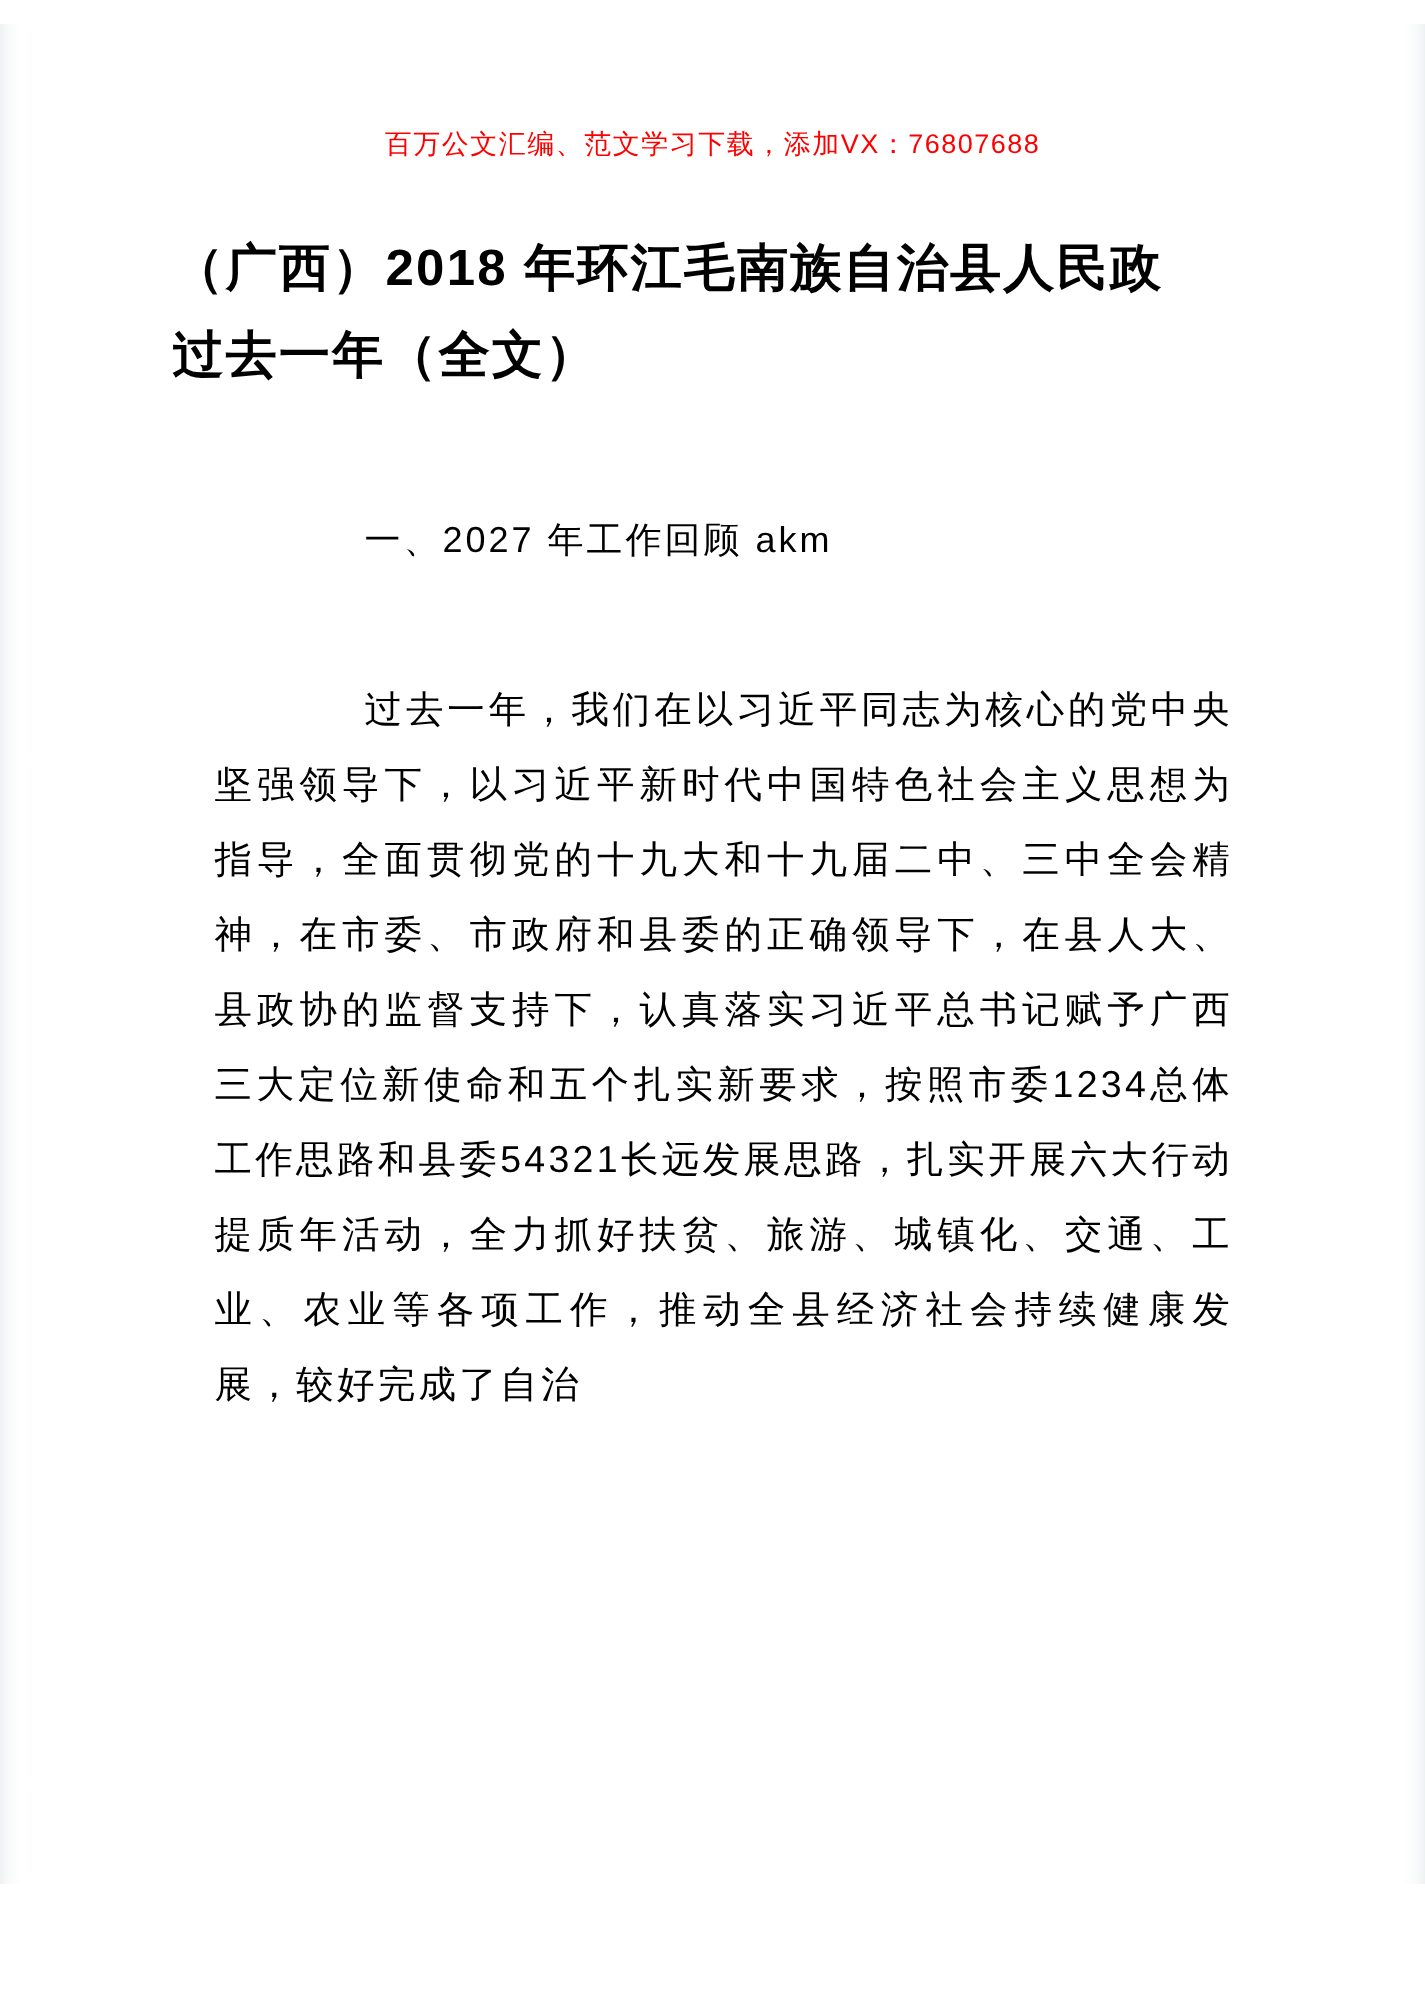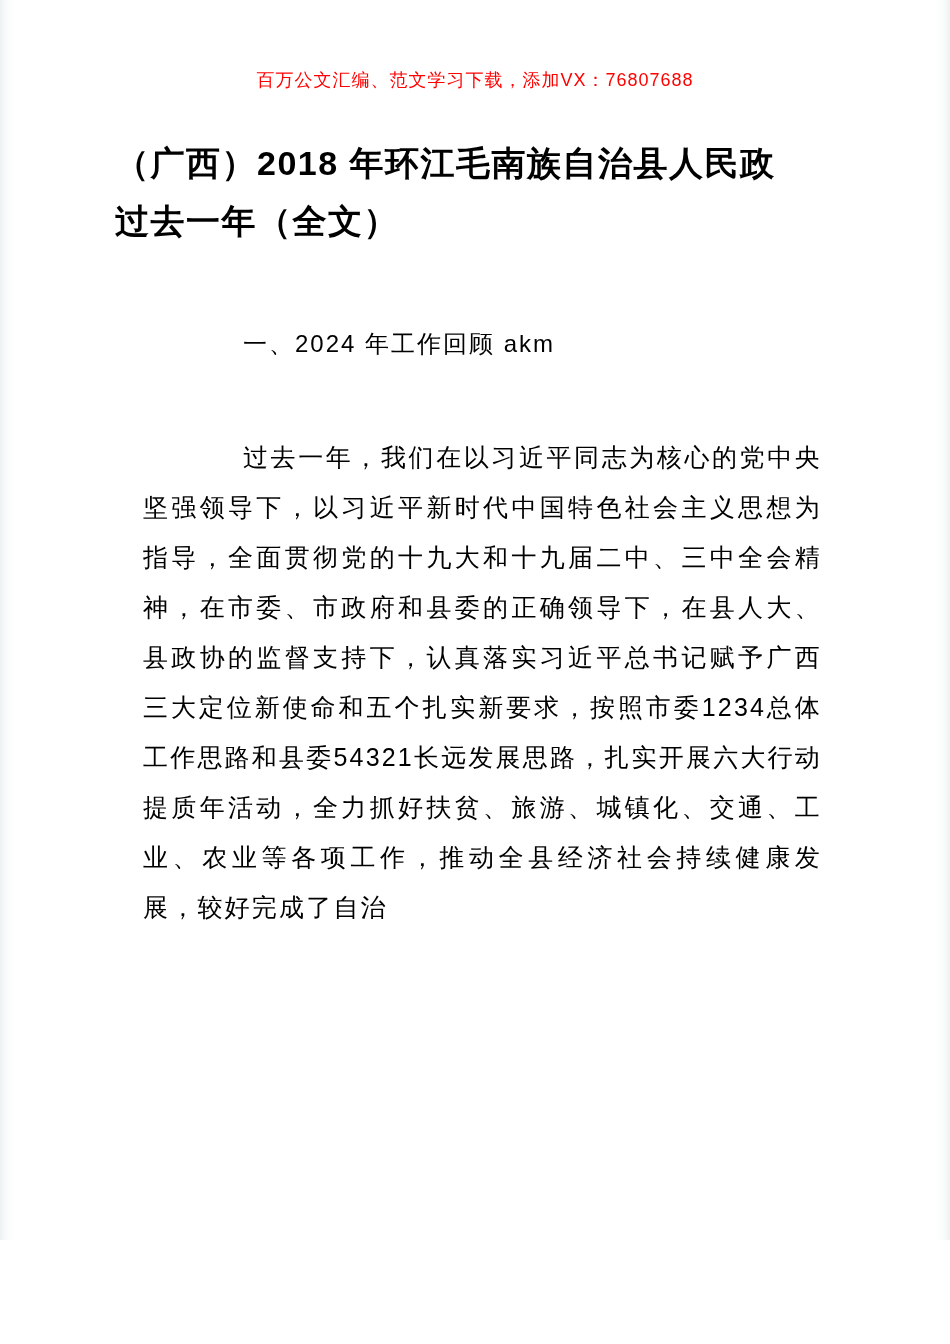--- a/index.html
+++ b/index.html
@@ -5,21 +5,21 @@
   html, body {
     margin: 0;
     padding: 0;
     background: #ffffff;
     font-family: "Liberation Sans", "DejaVu Sans", sans-serif;
   }
   .page {
     position: relative;
     width: 950px;
     height: 1240px;
-    margin: 0 auto;
+    margin: 16px auto;
     overflow: hidden;
     background: linear-gradient(90deg,
       #eef1f2 0px, #f9fbfb 6px, #ffffff 16px,
       #ffffff 934px, #f9fbfb 944px, #eef1f2 950px);
     color: #000000;
   }
   .promo-header {
     padding-top: 68px;
     text-align: center;
     font-size: 18px;
@@ -73,18 +73,18 @@
     <span>百万公文汇编、范文学习下载，添加VX：76807688</span>
   </div>
 
   <h1 class="doc-title">
     <span>（广西）2018 年环江毛南族自治县人民政</span><br>
     <span>过去一年（全文）</span>
   </h1>
 
   <div class="doc-body">
 
-    <p class="section-heading">一、2024 年工作回顾 akm</p>
+    <p class="section-heading">一、2027 年工作回顾 akm</p>
 
     <p class="para">过去一年，我们在以习近平同志为核心的党中央坚强领导下，以习近平新时代中国特色社会主义思想为指导，全面贯彻党的十九大和十九届二中、三中全会精神，在市委、市政府和县委的正确领导下，在县人大、县政协的监督支持下，认真落实习近平总书记赋予广西三大定位新使命和五个扎实新要求，按照市委1234总体工作思路和县委54321长远发展思路，扎实开展六大行动提质年活动，全力抓好扶贫、旅游、城镇化、交通、工业、农业等各项工作，推动全县经济社会持续健康发展，较好完成了自治</p>
   </div>
 
 </div>
 
 </body></html>

